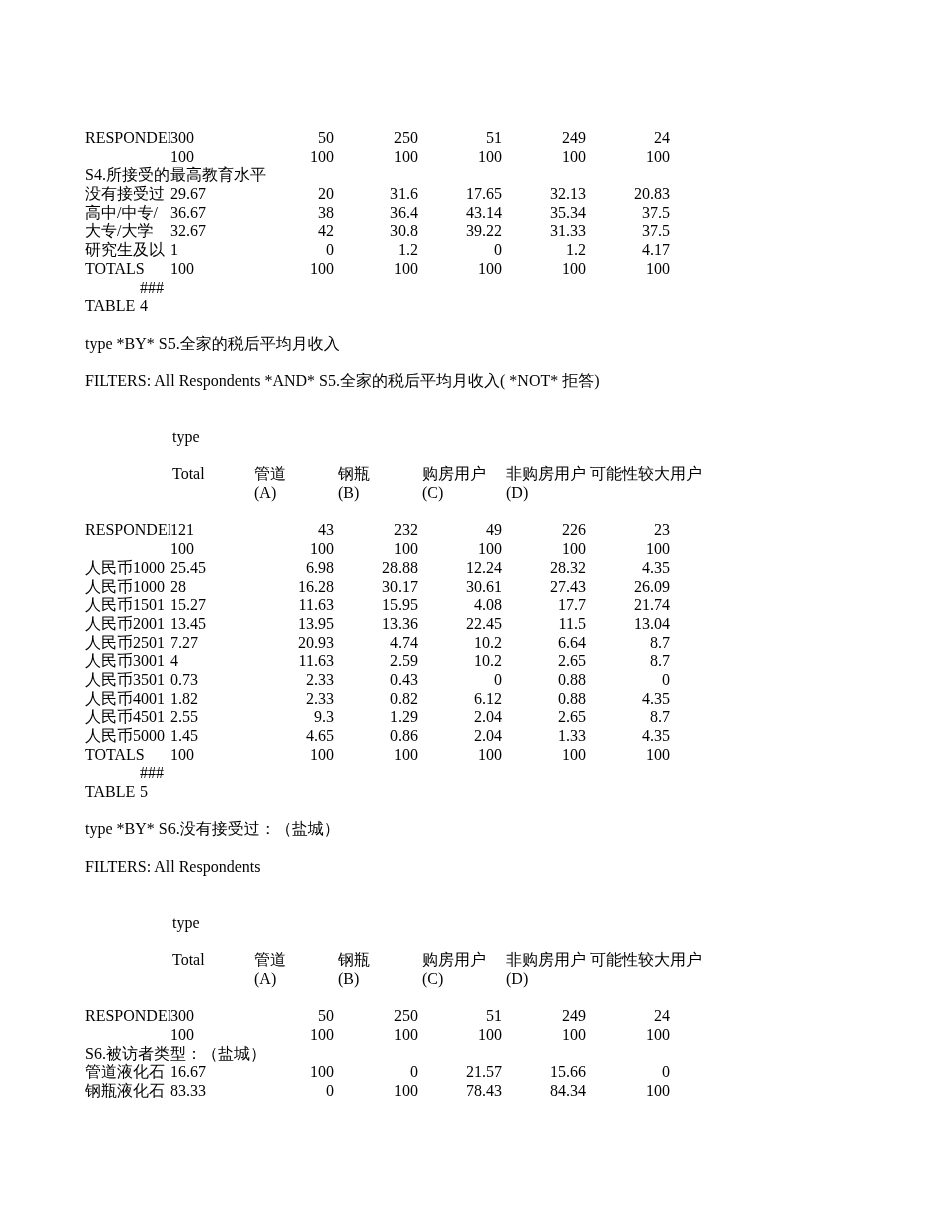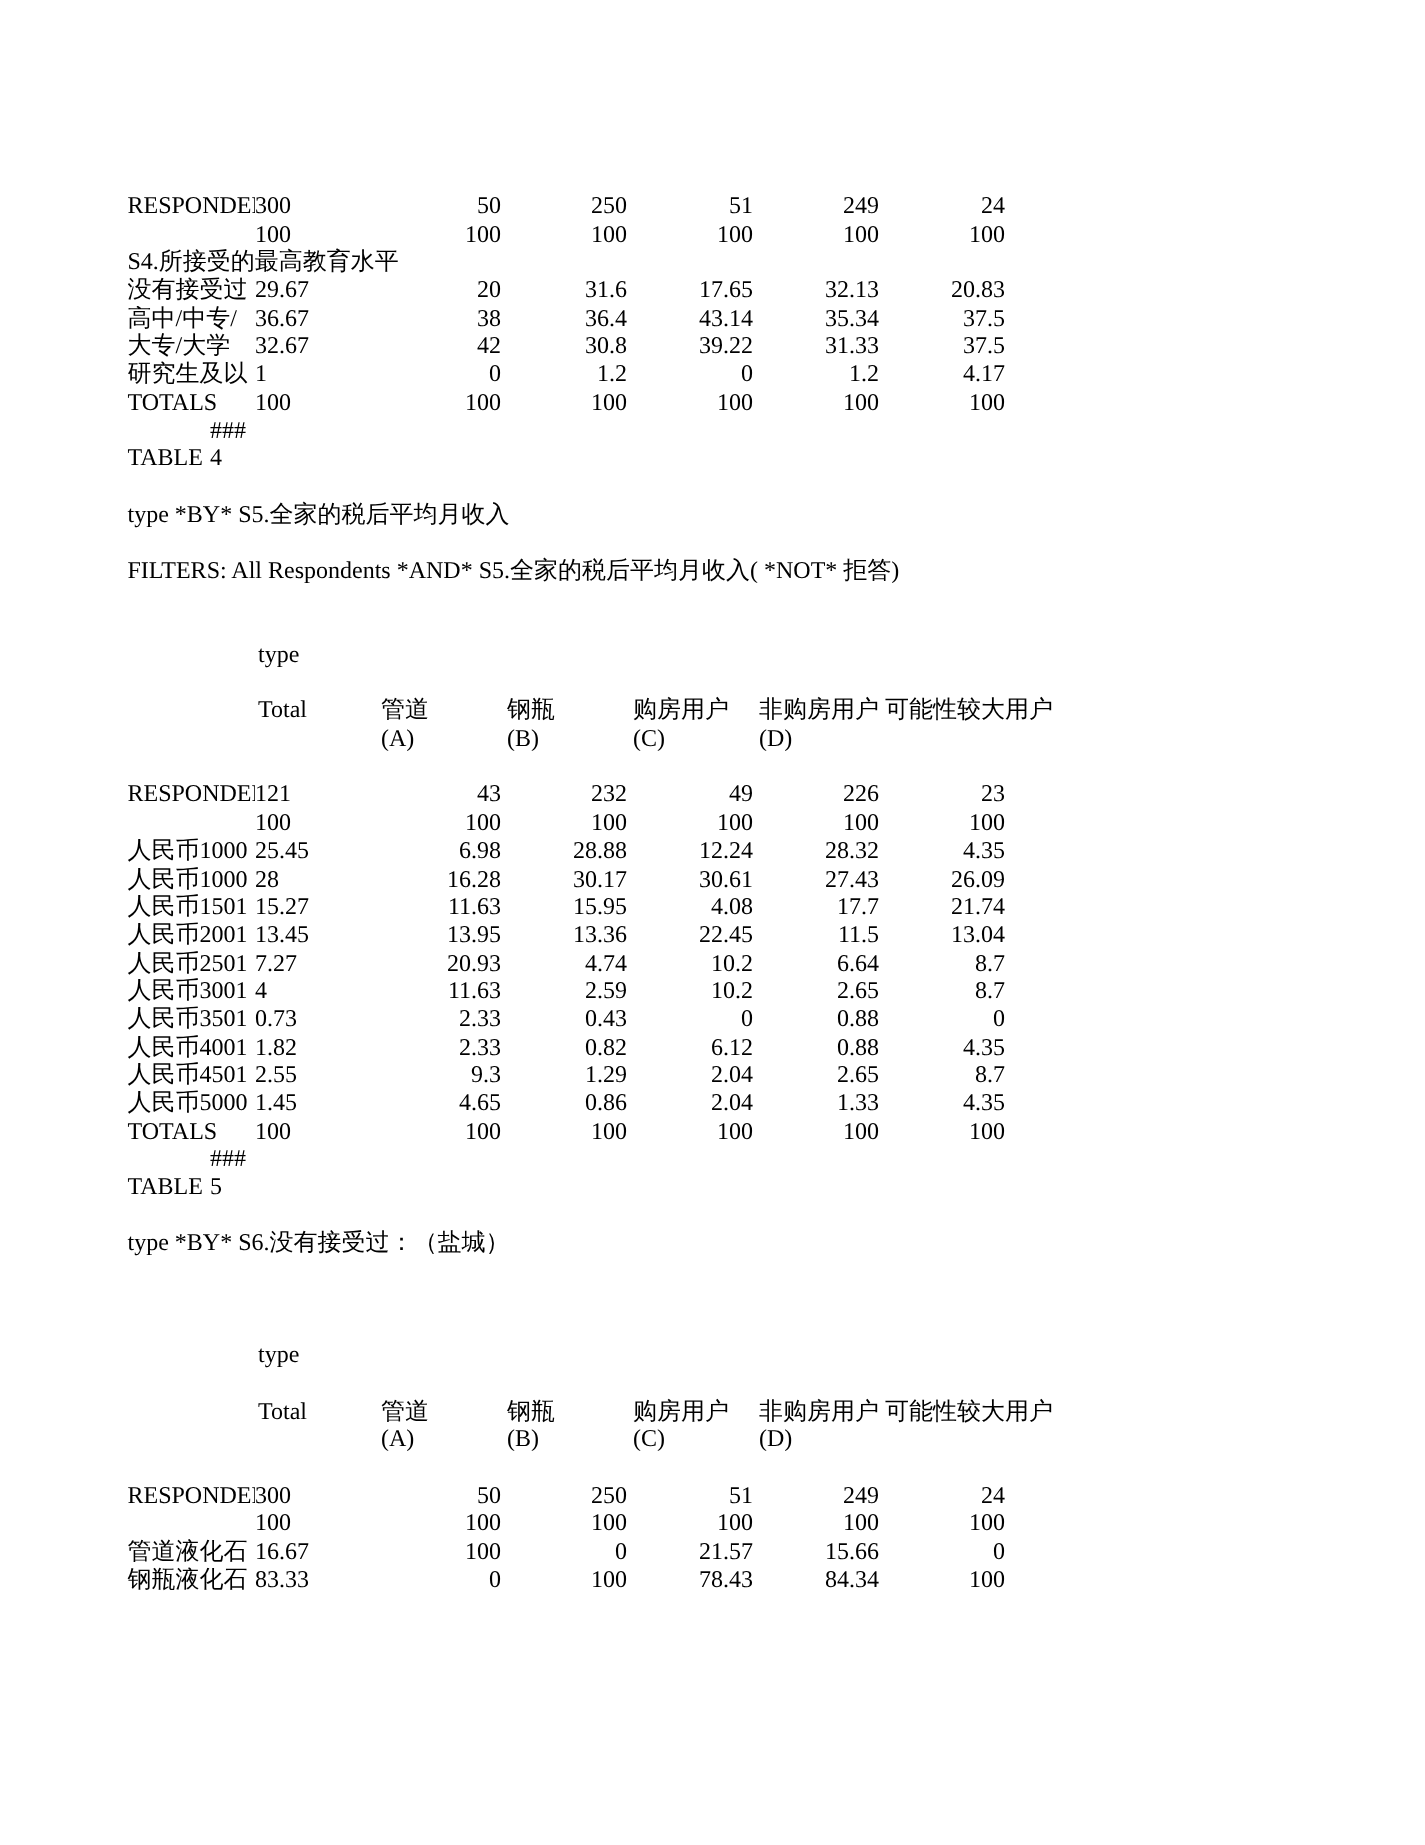--- a/index.html
+++ b/index.html
@@ -271,20 +271,23 @@
     </div>
     <div class="row">
       <div class="cA">TABLE</div>
       <div class="cB">5</div>
     </div>
     <div class="row"></div>
     <div class="row">
       <div class="ovf">type *BY* S6.没有接受过：（盐城）</div>
     </div>
     <div class="row"></div>
+    <div class="row">
+      <div class="ovf">FILTERS: All Respondents</div>
+    </div>
     <div class="row"></div>
     <div class="row"></div>
     <div class="row">
       <div class="sp"></div>
       <div class="h0">type</div>
     </div>
     <div class="row"></div>
     <div class="row">
       <div class="sp"></div>
       <div class="h0">Total</div>
@@ -316,20 +319,23 @@
     <div class="row">
       <div class="lbl"></div>
       <div class="n0">100</div>
       <div class="n">100</div>
       <div class="n">100</div>
       <div class="n">100</div>
       <div class="n">100</div>
       <div class="n">100</div>
     </div>
     <div class="row">
+      <div class="ovf">S6.被访者类型：（盐城）</div>
+    </div>
+    <div class="row">
       <div class="lbl">管道液化石</div>
       <div class="n0">16.67</div>
       <div class="n">100</div>
       <div class="n">0</div>
       <div class="n">21.57</div>
       <div class="n">15.66</div>
       <div class="n">0</div>
     </div>
     <div class="row">
       <div class="lbl">钢瓶液化石</div>

